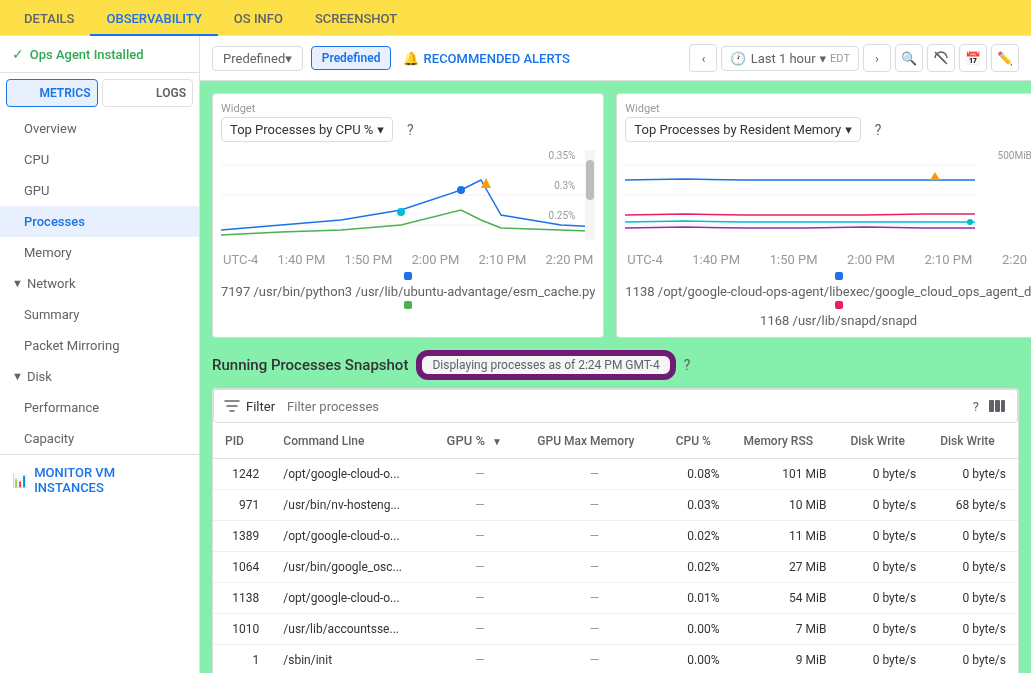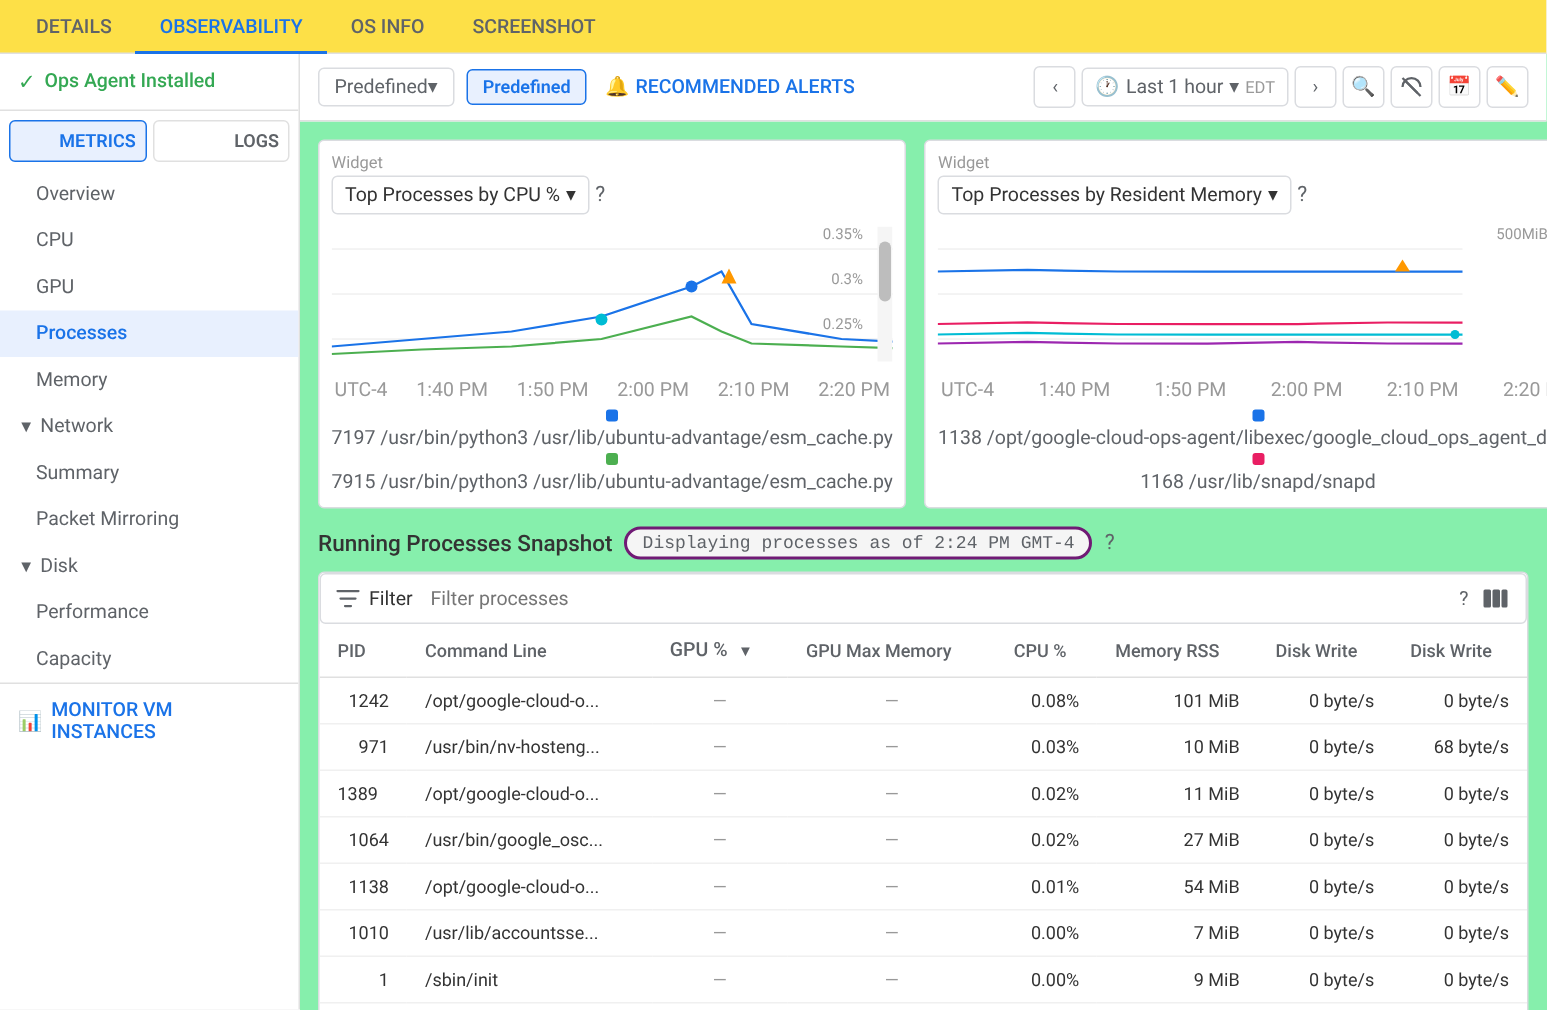--- a/index.html
+++ b/index.html
@@ -33,34 +33,34 @@
     .recommended-alerts { display: flex; align-items: center; color: #1a73e8; font-size: 12px; font-weight: 500; cursor: pointer; margin-left: 4px; }
     .recommended-alerts .bell { margin-right: 4px; }
     .toolbar-right { margin-left: auto; display: flex; align-items: center; gap: 4px; }
     .toolbar-btn { border: 1px solid #dadce0; border-radius: 4px; padding: 4px 8px; cursor: pointer; color: #5f6368; background: #fff; font-size: 12px; display: flex; align-items: center; gap: 4px; }
     .toolbar-icon { width: 28px; height: 28px; border: 1px solid #dadce0; border-radius: 4px; display: flex; align-items: center; justify-content: center; cursor: pointer; color: #5f6368; background: #fff; }
 
     
     .widgets-row { display: flex; gap: 12px; padding: 12px; }
     .widget-card { background: #fff; border: 1px solid #dadce0; border-radius: 4px; flex: 1; padding: 8px; min-height: 200px; }
     .widget-label { font-size: 11px; color: #999; margin-bottom: 2px; }
-    .widget-header { display: flex; align-items: center; gap: 4px; margin-bottom: 8px; }
+    .widget-header { display: flex; align-items: center; gap: 14px; margin-bottom: 8px; }
     .widget-title-select { display: flex; align-items: center; border: 1px solid #dadce0; border-radius: 4px; padding: 4px 8px; font-size: 12px; color: #333; cursor: pointer; gap: 4px; }
     .widget-help { color: #5f6368; font-size: 14px; cursor: pointer; }
     .chart-area { position: relative; height: 100px; overflow: hidden; }
     .chart-legend { margin-top: 4px; font-size: 11px; color: #5f6368; }
     .legend-item { display: flex; align-items: center; gap: 4px; padding: 1px 0; white-space: nowrap; overflow: hidden; text-overflow: ellipsis; flex-direction: column; }
     .legend-dot { width: 8px; height: 8px; border-radius: 2px; flex-shrink: 0; }
     .chart-x-labels { display: flex; justify-content: space-between; font-size: 10px; color: #999; margin-top: 2px; padding: 0 2px; }
 
     
     .processes-section { padding: 0 12px 12px; }
     .processes-header { display: flex; align-items: center; gap: 8px; margin-bottom: 8px; }
     .processes-title { font-size: 15px; font-weight: 500; color: #333; }
-    .processes-subtitle { font-size: 12px; color: #5f6368; background: #f5f5f5; border: 2px solid #701a75; border-radius: 12px; padding: 2px 10px; font-family: Liberation Mono, monospace; }
+    .processes-subtitle { font-size: 12px; color: #5f6368; background: #f5f5f5; border: 6px solid #701a75; border-radius: 12px; padding: 2px 10px; }
     .filter-bar { display: flex; align-items: center; background: #fff; border: 1px solid #dadce0; border-radius: 4px; padding: 6px 10px; margin-bottom: 0; }
     .filter-icon { color: #5f6368; margin-right: 6px; }
     .filter-label { font-weight: 400; color: #333; margin-right: 12px; }
     .filter-input { border: none; outline: none; color: #999; font-size: 13px; flex: 1; }
     .filter-right { margin-left: auto; display: flex; align-items: center; gap: 8px; }
     .table-wrapper { background: #fff; border: 1px solid #dadce0; border-radius: 4px; overflow: hidden; }
     table { width: 100%; border-collapse: collapse; }
     th { background: #fff; padding: 10px 12px; text-align: left; font-weight: 500; color: #5f6368; font-size: 12px; border-bottom: 1px solid #e0e0e0; white-space: nowrap; }
     td { padding: 8px 12px; border-bottom: 1px solid #f0f0f0; font-size: 12px; color: #333; }
     td.right { text-align: right; }
@@ -191,21 +191,20 @@
           <span>2:10 PM</span>
           <span>2:20 PM</span>
         </div>
         <div class="chart-legend">
           <div class="legend-item">
             <div class="legend-dot" style="background:#1a73e8;"></div>
             <span>7197 /usr/bin/python3 /usr/lib/ubuntu-advantage/esm_cache.py</span>
           </div>
           <div class="legend-item">
             <div class="legend-dot" style="background:#4caf50;"></div>
-            <span>7915 /usr/bin/python3 /usr/lib/ubuntu-advantage/esm_cache.py</span>
           </div>
         </div>
       </div>
 
       <div class="widget-card">
         <div class="widget-label">Widget</div>
         <div class="widget-header">
           <div class="widget-title-select">
             <span>Top Processes by Resident Memory</span>
             <span>▾</span>
@@ -313,21 +312,21 @@
       <td style="text-align:right;">971</td>
       <td>/usr/bin/nv-hosteng...</td>
       <td class="center">—</td>
       <td class="center">—</td>
       <td class="right">0.03%</td>
       <td class="right">10 MiB</td>
       <td class="right">0 byte/s</td>
       <td class="right">68 byte/s</td>
     </tr>
               <tr>
-      <td style="">1389</td>
+      <td style="text-align:right;">1389</td>
       <td>/opt/google-cloud-o...</td>
       <td class="center">—</td>
       <td class="center">—</td>
       <td class="right">0.02%</td>
       <td class="right">11 MiB</td>
       <td class="right">0 byte/s</td>
       <td class="right">0 byte/s</td>
     </tr>
               <tr>
       <td style="text-align:right;">1064</td>

